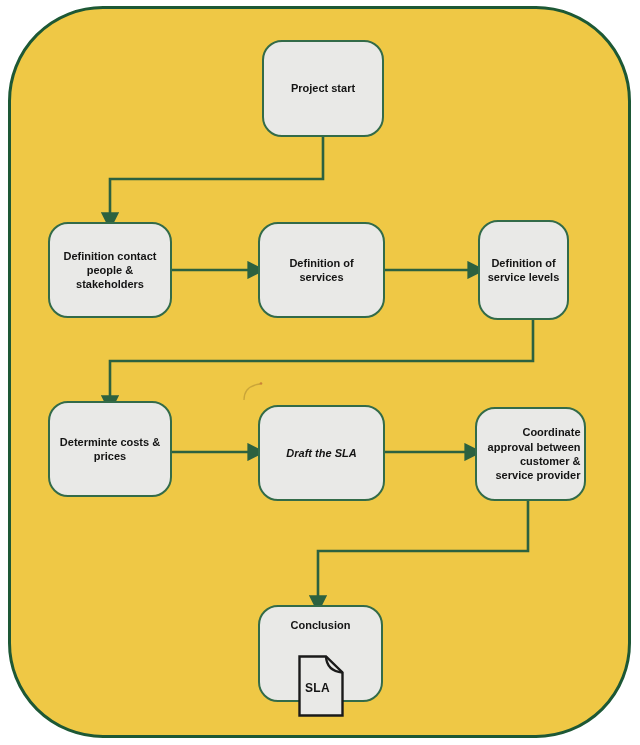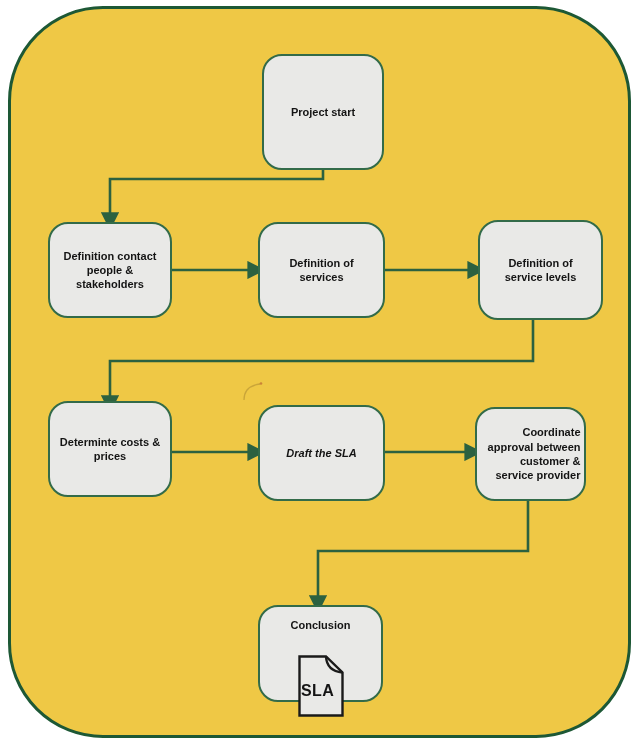--- a/index.html
+++ b/index.html
@@ -17,21 +17,21 @@
     position:absolute;display:flex;align-items:center;justify-content:center;
     background:#e9e9e7;border:2px solid #336b49;border-radius:20px;
     color:#141414;font-weight:bold;font-size:11px;line-height:1.3;text-align:center;
     box-sizing:border-box;
   }
   .node-label{display:block;}
   .node-conclusion{flex-direction:column;justify-content:flex-start;padding-top:11px;gap:16px;}
   .doc-icon-wrap{position:relative;margin-top:7px;width:46px;height:62px;}
   .doc-icon-label{
     position:absolute;left:0;top:26px;width:40px;text-align:center;
-    font-size:16px;font-weight:bold;color:#141414;letter-spacing:.4px;
+    font-size:12px;font-weight:bold;color:#141414;letter-spacing:.4px;
   }
 </style>
 </head>
 <body>
 
 <div class="canvas"></div>
 
 <svg class="edges" viewBox="0 0 640 745" xmlns="http://www.w3.org/2000/svg">
   <defs>
     <marker id="arrow" viewBox="0 0 10 10" refX="2" refY="5" markerWidth="7" markerHeight="7" orient="auto">
@@ -42,33 +42,33 @@
   <path class="edge" d="M172,270 H251" marker-end="url(#arrow)"></path>
   <path class="edge" d="M385,270 H471" marker-end="url(#arrow)"></path>
   <path class="edge" d="M533,320 V361 H110 V399" marker-end="url(#arrow)"></path>
   <path class="edge" d="M172,452 H251" marker-end="url(#arrow)"></path>
   <path class="edge" d="M385,452 H468" marker-end="url(#arrow)"></path>
   <path class="edge" d="M528,501 V551 H318 V599" marker-end="url(#arrow)"></path>
   <path d="M244,400 Q244,386 260,384" stroke="#bd9a35" stroke-width="1.3" fill="none" opacity="0.75"></path>
   <circle cx="261" cy="383.5" r="1.3" fill="#b4552e" opacity="0.6"></circle>
 </svg>
 
-<div class="node" style="left:262px;top:54px;width:122px;height:116px;">
+<div class="node" style="left:262px;top:40px;width:122px;height:97px;">
   <span class="node-label">Project start</span>
 </div>
 
 <div class="node" style="left:48px;top:222px;width:124px;height:96px;">
   <span class="node-label" style="max-width:110px;">Definition contact people &amp; stakeholders</span>
 </div>
 
 <div class="node" style="left:258px;top:222px;width:127px;height:96px;">
   <span class="node-label" style="max-width:90px;">Definition of services</span>
 </div>
 
-<div class="node" style="left:478px;top:220px;width:125px;height:100px;">
+<div class="node" style="left:478px;top:220px;width:91px;height:100px;">
   <span class="node-label" style="max-width:92px;">Definition of service levels</span>
 </div>
 
 <div class="node" style="left:48px;top:401px;width:124px;height:96px;">
   <span class="node-label" style="max-width:112px;">Determinte costs &amp; prices</span>
 </div>
 
 <div class="node" style="left:258px;top:405px;width:127px;height:96px;font-style:italic;">
   <span class="node-label">Draft the SLA</span>
 </div>

